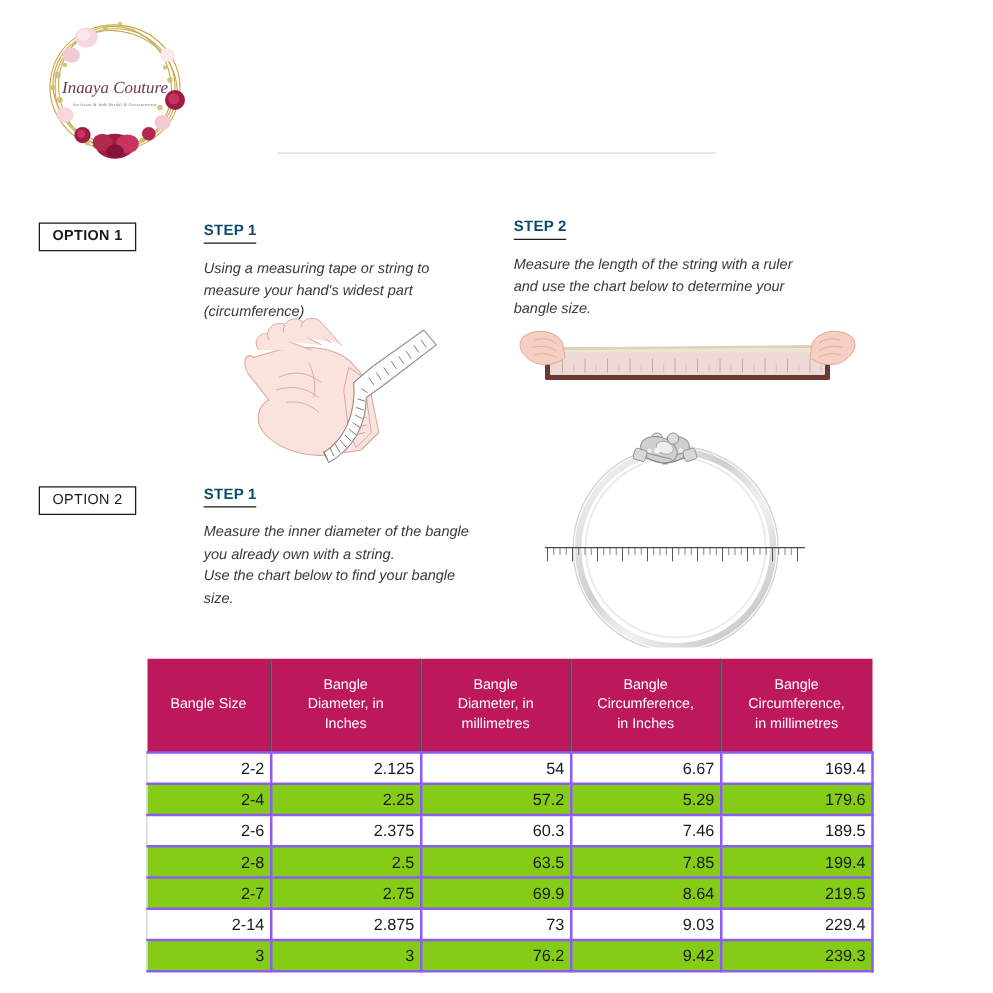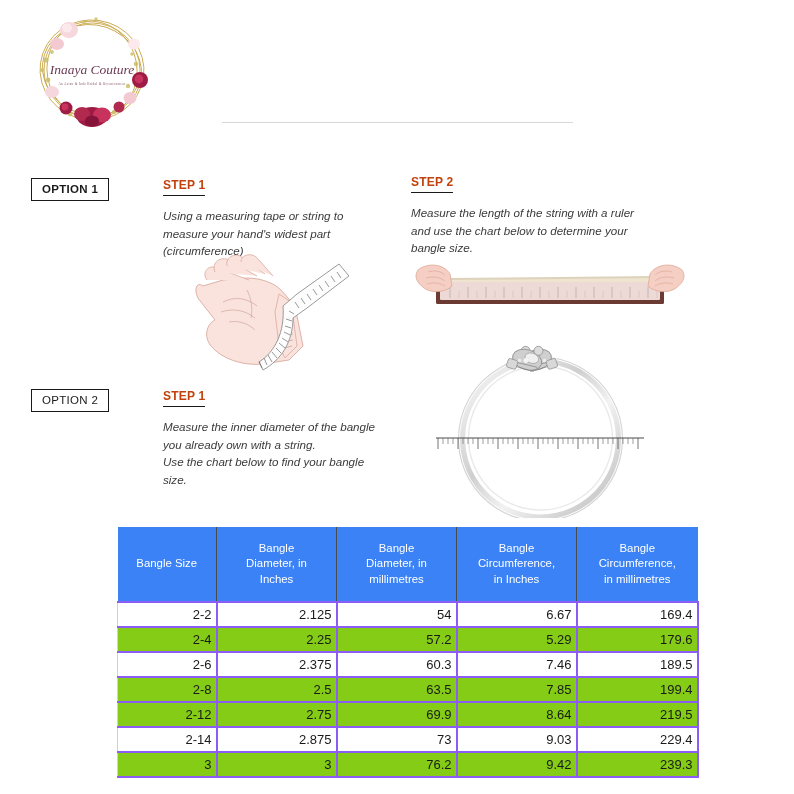--- a/index.html
+++ b/index.html
@@ -62,21 +62,21 @@
   }
   .option-1 { left: 31px; top: 178px; font-weight: bold; }
   .option-2 { left: 31px; top: 389px; }
 
   
   .step-block { position: absolute; }
   .step-head {
     font-size: 12px;
     font-weight: bold;
     letter-spacing: 0.2px;
-    color: #c2410c;
+    color: #0c4a6e;
     display: inline-block;
     padding-bottom: 3px;
     border-bottom: 1.5px solid #1a1a1a;
   }
   .step-body {
     margin-top: 11px;
     font-size: 11.6px;
     line-height: 1.52;
     color: #3a3a3a;
     white-space: pre-line;
@@ -97,21 +97,21 @@
   
   .size-table {
     position: absolute;
     left: 117px;
     top: 527px;
     width: 580px;
     border-collapse: collapse;
     table-layout: fixed;
   }
   .size-table th {
-    background: #3b82f6;
+    background: #be185d;
     color: #ffffff;
     font-weight: 400;
     font-size: 11.4px;
     line-height: 1.32;
     height: 70px;
     vertical-align: middle;
     text-align: center;
     padding: 2px 4px;
     border-left: 1px solid #4d4d4d;
     border-right: 1px solid #4d4d4d;
@@ -449,21 +449,21 @@
       <td>189.5</td>
     </tr>
     <tr class="alt">
       <td>2-8</td>
       <td>2.5</td>
       <td>63.5</td>
       <td>7.85</td>
       <td>199.4</td>
     </tr>
     <tr class="alt">
-      <td>2-12</td>
+      <td>2-7</td>
       <td>2.75</td>
       <td>69.9</td>
       <td>8.64</td>
       <td>219.5</td>
     </tr>
     <tr>
       <td>2-14</td>
       <td>2.875</td>
       <td>73</td>
       <td>9.03</td>

